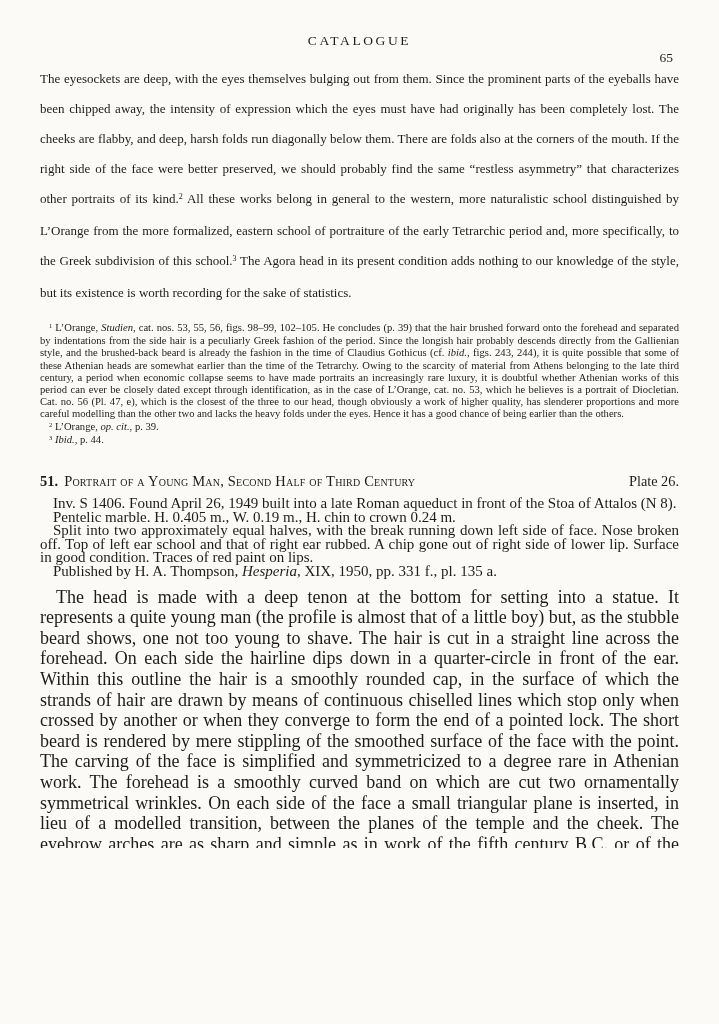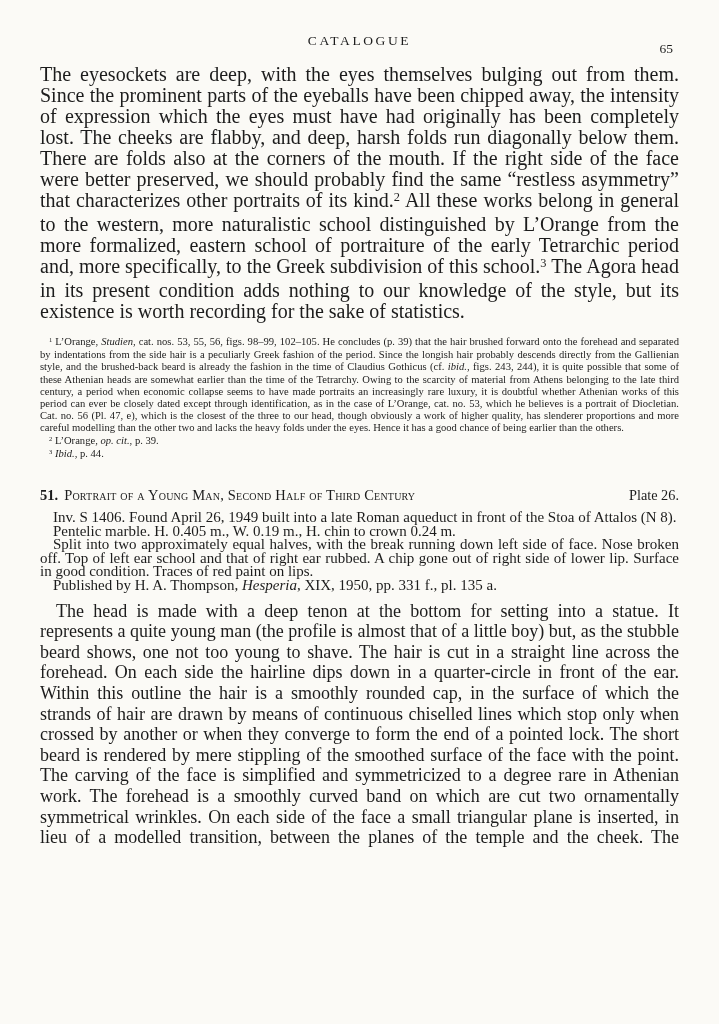--- a/index.html
+++ b/index.html
@@ -14,26 +14,26 @@
   }
   .page-header {
     position: relative;
     text-align: center;
     font-size: 13.5px;
     height: 18px;
     margin-bottom: 15px;
   }
   .running-head { letter-spacing: 2.6px; }
   .page-number {
-    position: absolute; right: 6px; top: 8px;
+    position: absolute; right: 6px; top: 17px;
     letter-spacing: 0; font-size: 13.5px;
   }
   .main-paragraph {
-    font-size: 20px;
-    line-height: 21px;
+    font-size: 13px;
+    line-height: 30px;
     text-align: justify;
   }
   .footnotes { margin-top: 14px; }
   .footnote {
     font-size: 10.6px;
     line-height: 12.2px;
     text-align: justify;
     text-indent: 9px;
   }
   .entry-heading {

